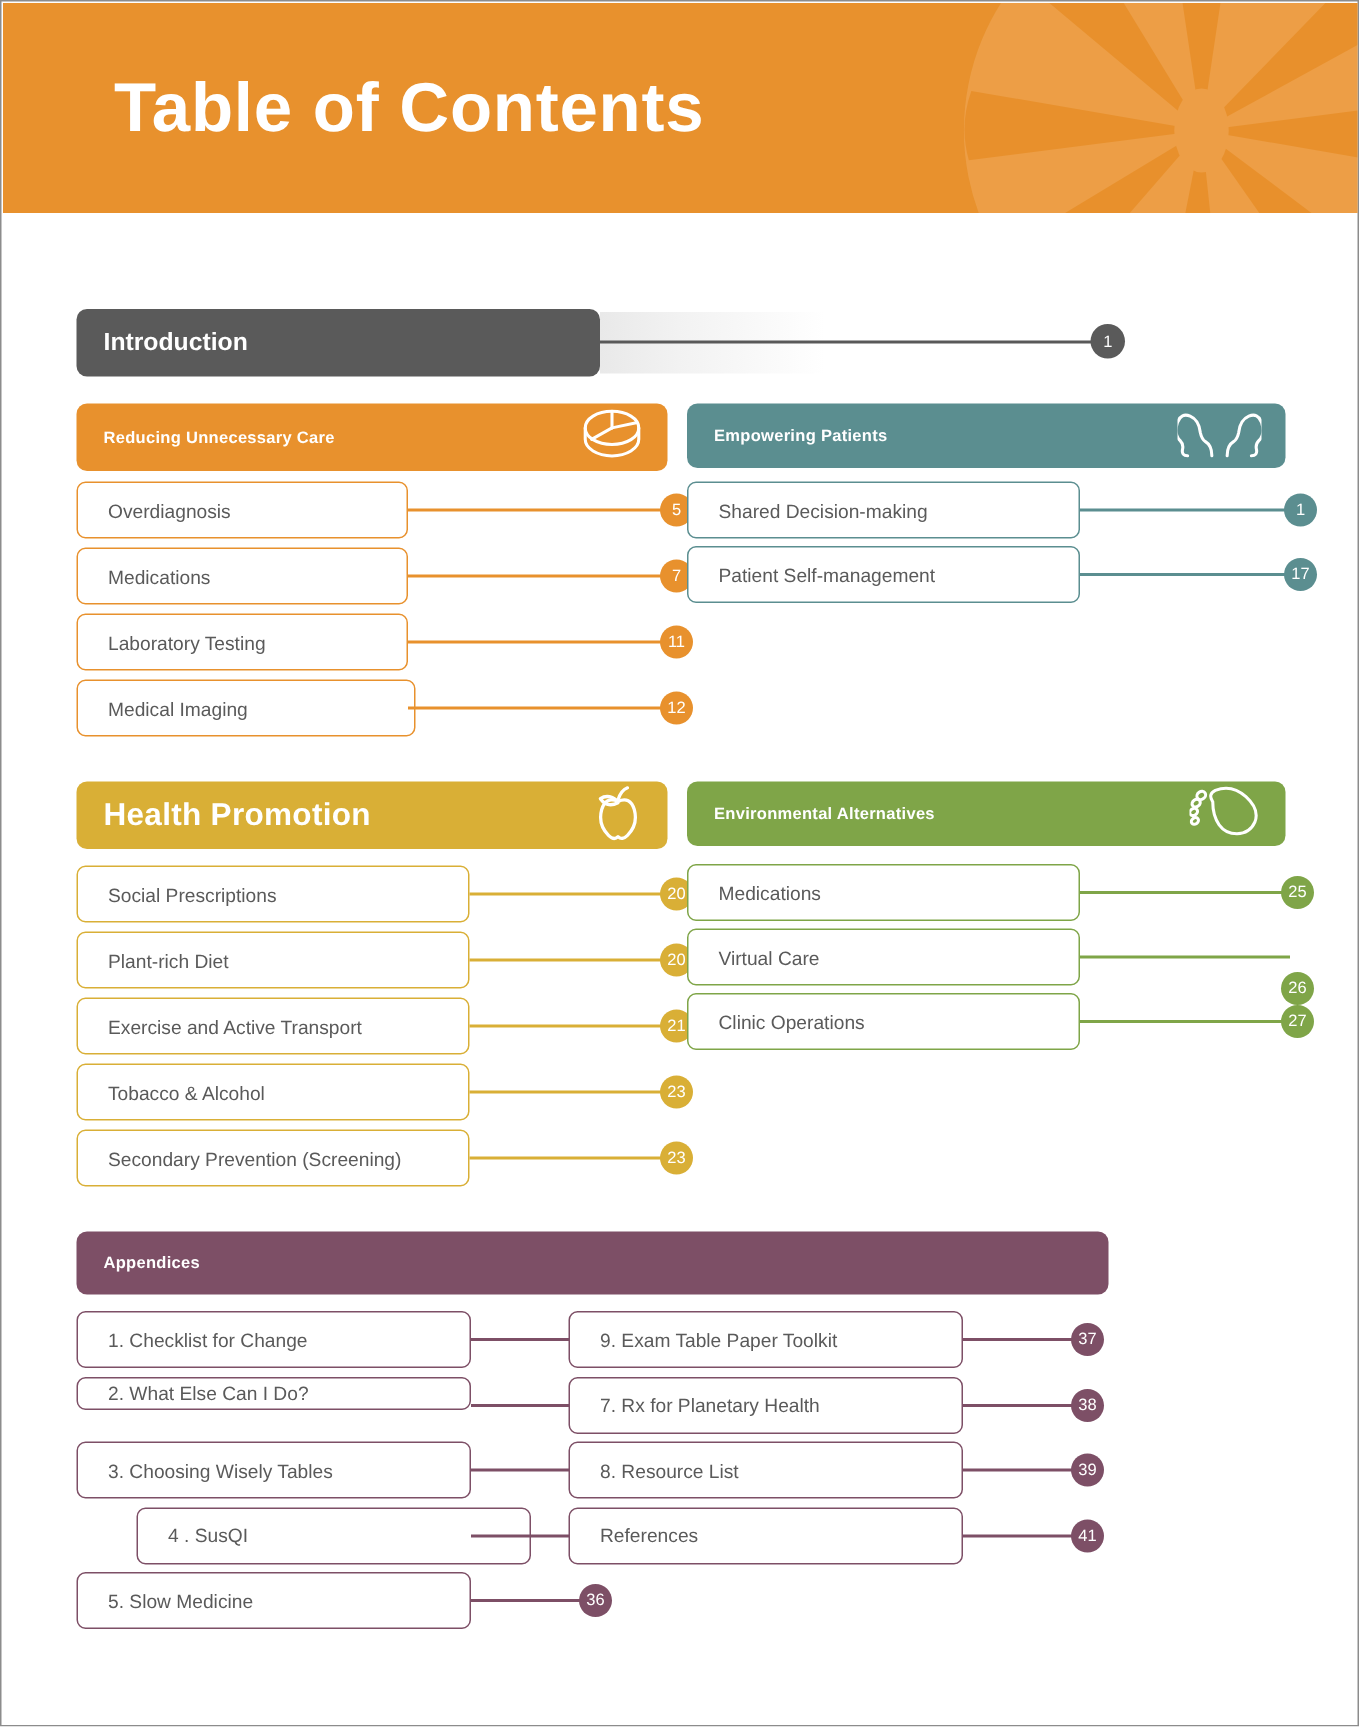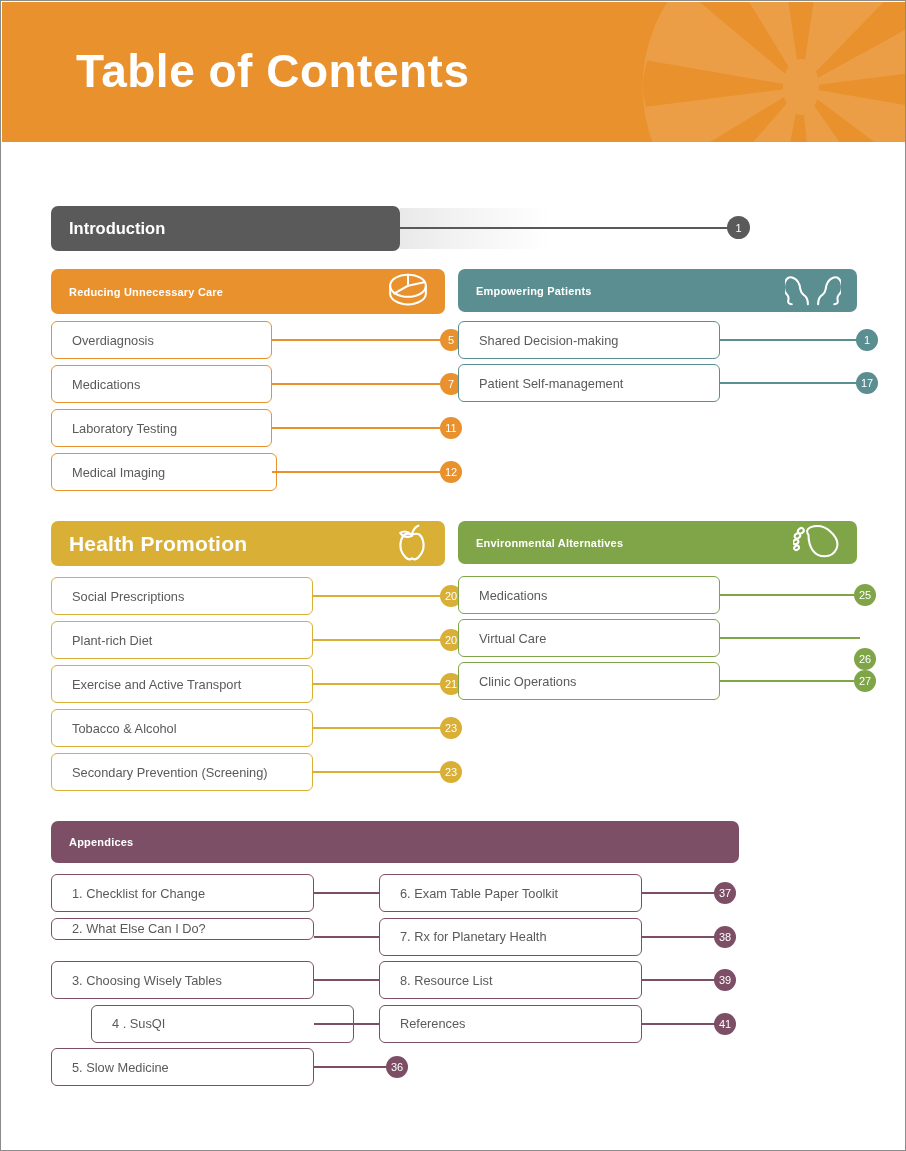--- a/index.html
+++ b/index.html
@@ -318,21 +318,21 @@
         <span class="entry-label">4 . SusQI</span>
       </div>
       <div class="connector" style="left: 313px; top: 1021.5px; width: 78px; background: rgb(125, 79, 102);"></div>
       <div class="pagenum" style="left: 385px; top: 1011.5px; background: rgb(125, 79, 102);">34</div>
       <div class="entry" style="left: 50px; top: 1047px; width: 263px; height: 38px; border-color: rgb(125, 79, 102);">
         <span class="entry-label">5. Slow Medicine</span>
       </div>
       <div class="connector" style="left: 313px; top: 1065px; width: 78px; background: rgb(125, 79, 102);"></div>
       <div class="pagenum" style="left: 385px; top: 1055px; background: rgb(125, 79, 102);">36</div>
       <div class="entry" style="left: 378px; top: 873px; width: 263px; height: 38px; border-color: rgb(125, 79, 102);">
-        <span class="entry-label">6. Exam Table Paper Toolkit</span>
+        <span class="entry-label">9. Exam Table Paper Toolkit</span>
       </div>
       <div class="connector" style="left: 641px; top: 891px; width: 78px; background: rgb(125, 79, 102);"></div>
       <div class="pagenum" style="left: 713px; top: 881px; background: rgb(125, 79, 102);">37</div>
       <div class="entry" style="left: 378px; top: 916.5px; width: 263px; height: 38px; border-color: rgb(125, 79, 102);">
         <span class="entry-label">7. Rx for Planetary Health</span>
       </div>
       <div class="connector" style="left: 641px; top: 934.5px; width: 78px; background: rgb(125, 79, 102);"></div>
       <div class="pagenum" style="left: 713px; top: 924.5px; background: rgb(125, 79, 102);">38</div>
       <div class="entry" style="left: 378px; top: 960px; width: 263px; height: 38px; border-color: rgb(125, 79, 102);">
         <span class="entry-label">8. Resource List</span>

